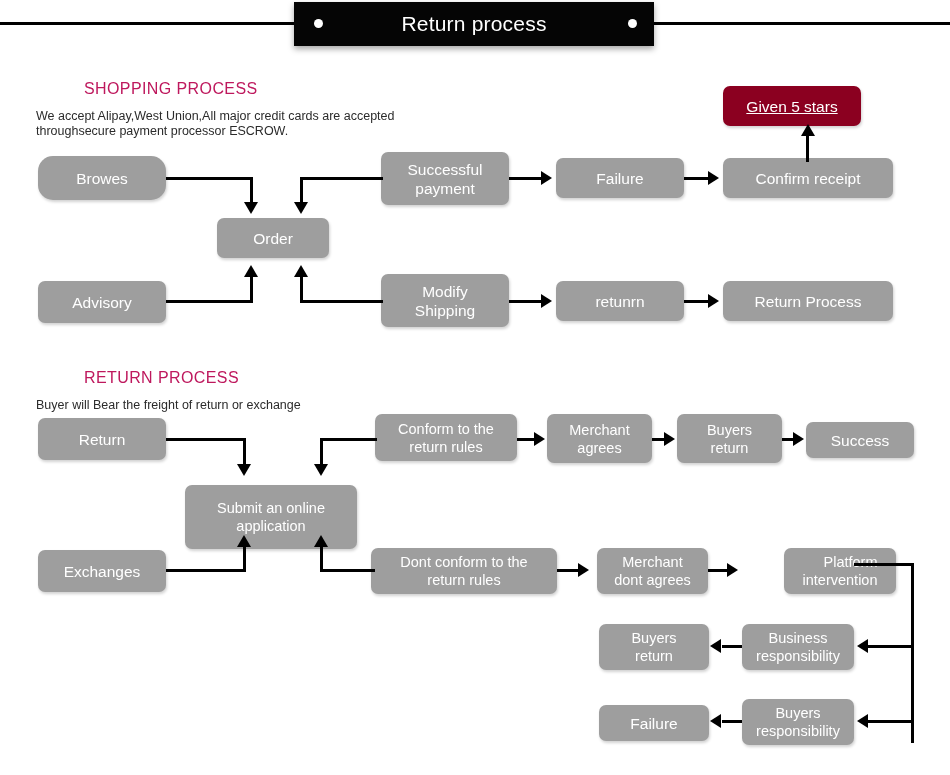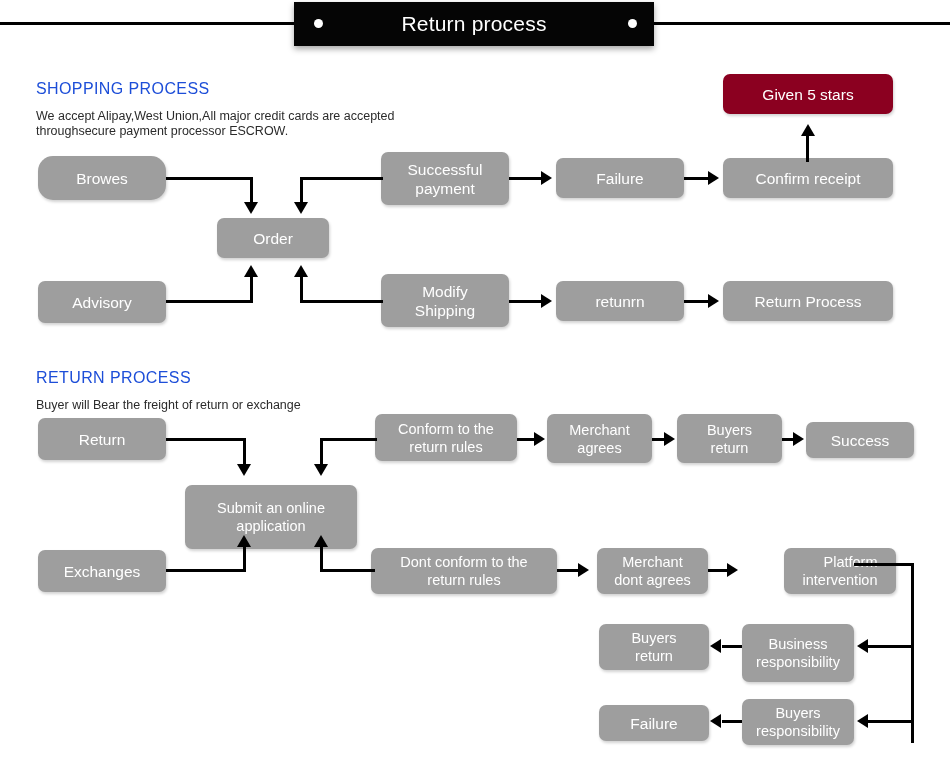--- a/index.html
+++ b/index.html
@@ -49,24 +49,25 @@
     border-radius: 50%;
     background: #fff;
     top: 19px;
   }
   .banner-dot.d1 { left: 314px; }
   .banner-dot.d2 { left: 628px; }
 
   
   .sect-title {
     position: absolute;
-    color: #1d4ed8;
+    color: #be185d;
     font-size: 16px;
     letter-spacing: 0.4px;
     white-space: nowrap;
+    margin-left: 48px;
   }
   .sect-sub {
     position: absolute;
     color: #2b2b2b;
     font-size: 12.5px;
     line-height: 15px;
     white-space: pre-line;
     margin-top: 8px;
   }
 
@@ -144,21 +145,21 @@
 
   <div class="box" style="left: 38px; top: 156px; width: 128px; height: 44px; white-space: pre-line; border-radius: 15px;">Browes</div>
 
   <div class="box" style="left: 381px; top: 152px; width: 128px; height: 53px; white-space: pre-line;">Successful
 payment</div>
 
   <div class="box" style="left: 556px; top: 158px; width: 128px; height: 40px; white-space: pre-line;">Failure</div>
 
   <div class="box" style="left: 723px; top: 158px; width: 170px; height: 40px; white-space: pre-line;">Confirm receipt</div>
 
-  <div class="box accent" style="left: 723px; top: 74px; width: 170px; height: 40px; white-space: pre-line;">Given 5 stars</div>
+  <div class="box accent" style="left: 723px; top: 86px; width: 138px; height: 40px; white-space: pre-line; text-decoration: underline;">Given 5 stars</div>
 
   <div class="box" style="left: 217px; top: 218px; width: 112px; height: 40px; white-space: pre-line;">Order</div>
 
   <div class="box" style="left: 38px; top: 281px; width: 128px; height: 42px; white-space: pre-line;">Advisory</div>
 
   <div class="box" style="left: 381px; top: 274px; width: 128px; height: 53px; white-space: pre-line;">Modify
 Shipping</div>
 
   <div class="box" style="left: 556px; top: 281px; width: 128px; height: 40px; white-space: pre-line;">retunrn</div>
 
@@ -218,21 +219,21 @@
 
   <div class="box small" style="left: 371px; top: 548px; width: 186px; height: 46px; white-space: pre-line;">Dont conform to the
 return rules</div>
 
   <div class="box small" style="left: 597px; top: 548px; width: 111px; height: 46px; white-space: pre-line;">Merchant
 dont agrees</div>
 
   <div class="box small" style="left: 784px; top: 548px; width: 112px; height: 46px; white-space: pre-line; text-align: right;">Platform
 intervention</div>
 
-  <div class="box small" style="left: 742px; top: 624px; width: 112px; height: 58px; white-space: pre-line;">Business
+  <div class="box small" style="left: 742px; top: 624px; width: 112px; height: 46px; white-space: pre-line;">Business
 responsibility</div>
 
   <div class="box small" style="left: 599px; top: 624px; width: 110px; height: 46px; white-space: pre-line;">Buyers
 return</div>
 
   <div class="box small" style="left: 742px; top: 699px; width: 112px; height: 46px; white-space: pre-line;">Buyers
 responsibility</div>
 
   <div class="box" style="left: 599px; top: 705px; width: 110px; height: 36px; white-space: pre-line;">Failure</div>
 

